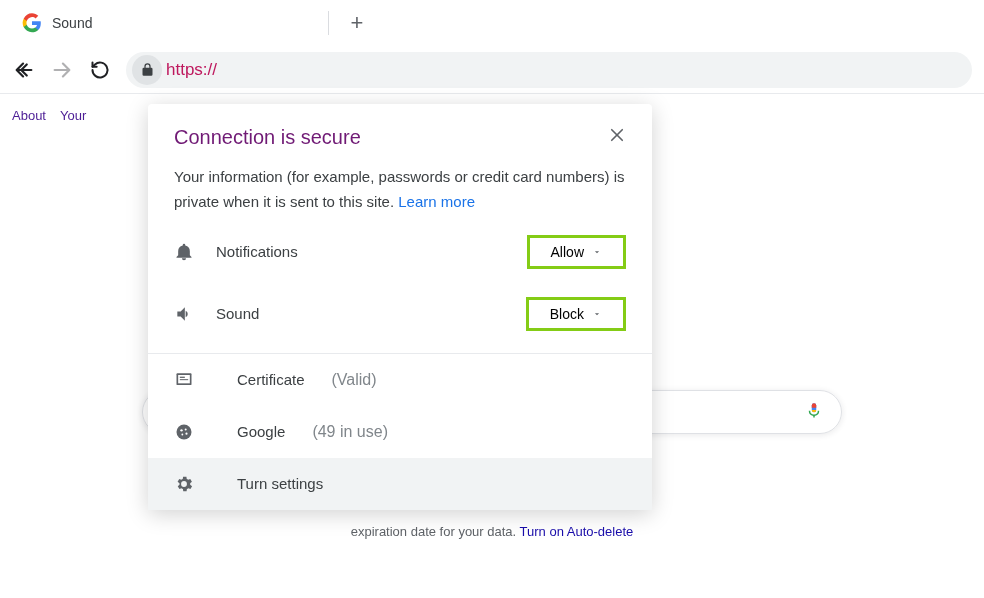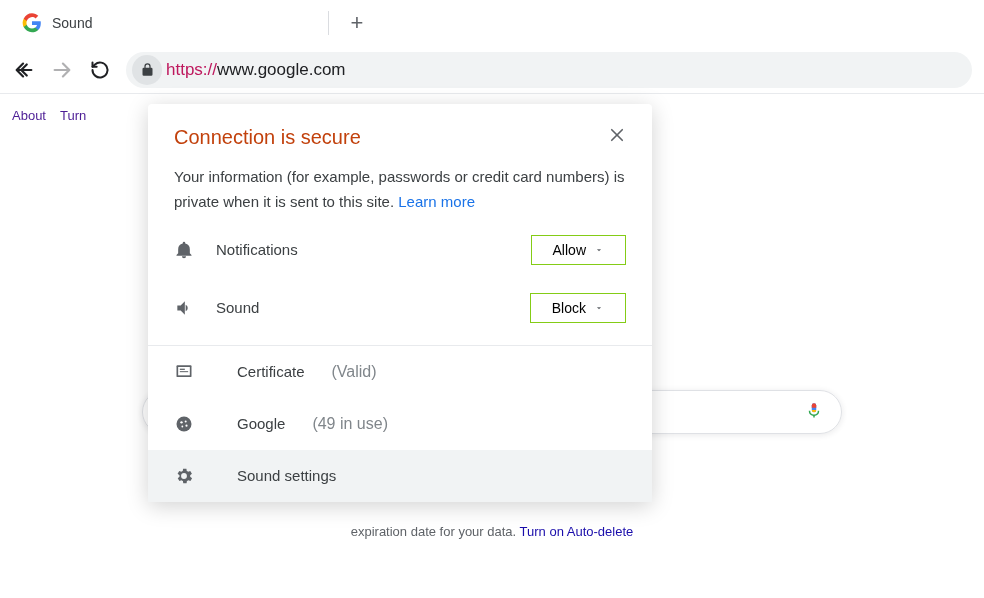--- a/index.html
+++ b/index.html
@@ -150,41 +150,41 @@
     z-index: 10;
     padding-bottom: 0;
   }
   .pop-header {
     display:flex;
     justify-content:space-between;
     align-items:flex-start;
     padding: 22px 26px 0 26px;
   }
   .pop-title {
-    color:#c2410c;
+    color:#701a75;
     font-size: 20px;
     font-weight: 400;
   }
   .pop-close { cursor:pointer; color:#5f6368; }
   .pop-text {
     padding: 16px 26px 6px 26px;
     font-size: 15px;
     color:#3c4043;
     line-height: 1.65;
   }
   .pop-text a { color:#1a73e8; text-decoration:none; cursor:pointer; }
   .perm-row {
     display:flex;
     align-items:center;
     padding: 14px 26px;
   }
   .perm-icon { width:28px; display:flex; color:#5f6368; }
   .perm-label { flex:1; font-size: 15px; color:#3c4043; padding-left: 14px;}
   .perm-select {
-    border:1px solid #84cc16;
+    border:3px solid #84cc16;
     padding: 6px 21px;
     font-size:14px;
     display:flex;
     align-items:center;
     gap:8px;
     cursor:pointer;
     background:#fff;
     min-width: 86px;
     justify-content: space-between;
   }
@@ -243,27 +243,26 @@
         <polyline points="3 3 3 8 8 8"></polyline>
       </svg>
   </div>
   <div class="omnibox">
     <div class="lock-chip">
       <svg width="15" height="15" viewBox="0 0 24 24" fill="#3c4043">
           <path d="M18 9h-1V7a5 5 0 0 0-10 0v2H6a2 2 0 0 0-2 2v9a2 2 0 0 0 2 2h12a2 2 0 0 0 2-2v-9a2 2 0 0 0-2-2zM9 7a3 3 0 1 1 6 0v2H9V7z"></path>
         </svg>
     </div>
     <span class="url-scheme">https://</span>
-      <span class="url-host">www.google.com</span>
   </div>
 </div>
 
 <div class="sub-nav">
   <a>About</a>
-  <a>Turn</a>
+  <a>Your</a>
 </div>
 
 <div class="google-page">
   <div class="google-logo">
     <span class="g1">G</span><span class="o1">o</span><span class="o2">o</span><span class="g2">g</span><span class="l">l</span><span class="e">e</span>
   </div>
   <div class="search-box">
     <span>
       <svg width="18" height="22" viewBox="0 0 24 24">
           <path fill="#4285F4" d="M12 15a3 3 0 0 0 3-3V6a3 3 0 1 0-6 0v6a3 3 0 0 0 3 3z"></path>
@@ -354,15 +353,15 @@
     <span class="list-label">Google</span>
     <span class="list-sub">(49 in use)</span>
   </div>
 
   <div class="list-row hover">
     <div class="list-icon">
       <svg width="20" height="20" viewBox="0 0 24 24" fill="#5f6368">
           <path d="M19.4 13a7.8 7.8 0 0 0 0-2l2.1-1.6-2-3.4-2.5 1a7.6 7.6 0 0 0-1.7-1l-.4-2.6h-4l-.4 2.6a7.6 7.6 0 0 0-1.7 1l-2.5-1-2 3.4L6.6 11a7.8 7.8 0 0 0 0 2l-2.1 1.6 2 3.4 2.5-1a7.6 7.6 0 0 0 1.7 1l.4 2.6h4l.4-2.6a7.6 7.6 0 0 0 1.7-1l2.5 1 2-3.4L19.4 13zM12 15.5A3.5 3.5 0 1 1 15.5 12 3.5 3.5 0 0 1 12 15.5z"></path>
         </svg>
     </div>
-    <span class="list-label">Sound settings</span>
+    <span class="list-label">Turn settings</span>
   </div>
 </div>
 
 </body></html>

